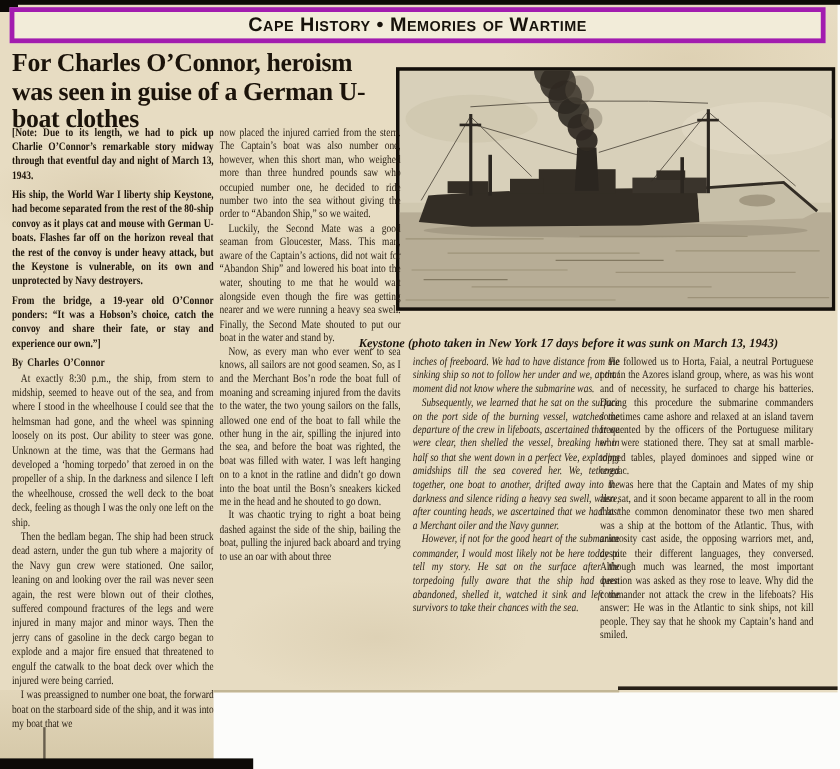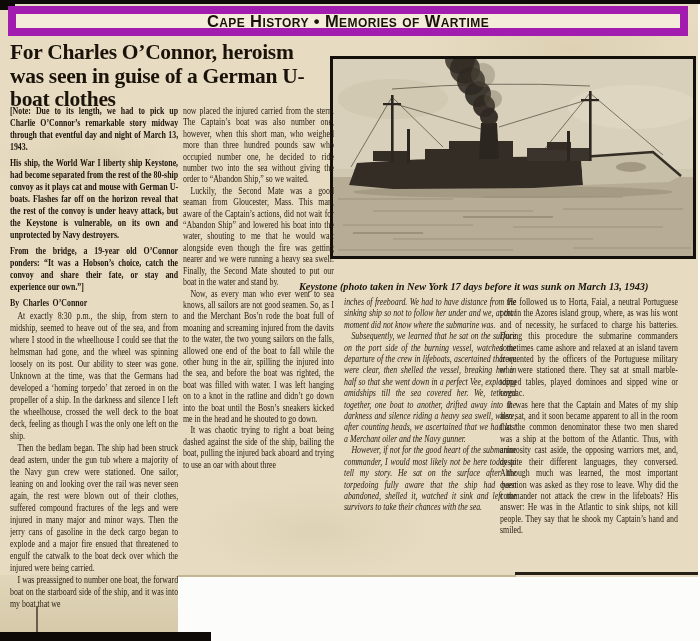--- a/index.html
+++ b/index.html
@@ -15,21 +15,21 @@
   .paper-left{position:absolute;left:0;top:575px;width:178px;height:58px;
       background:linear-gradient(#e2d6ba,#d6c9a9);}
   .edge-top{position:absolute;left:0;top:0;width:700px;height:4px;background:#0d0a07;}
   .edge-corner{position:absolute;left:0;top:0;width:15px;height:10px;background:#0d0a07;}
   .edge-bottom{position:absolute;left:0;top:632px;width:211px;height:9px;background:#0d0a07;}
   .fold-line{position:absolute;left:36px;top:606px;width:2px;height:27px;background:#423a2d;opacity:.75;}
   .col4-rule{position:absolute;left:515px;top:572px;width:183px;height:3px;background:#272016;}
   .edge-faint{position:absolute;left:178px;top:575px;width:338px;height:2px;background:#c2b695;}
   
   .masthead{position:absolute;left:8px;top:6px;width:680px;height:30px;background:#f2ecd9;
-      border:8px solid #a21caf;display:flex;align-items:center;justify-content:center;box-sizing:border-box;}
+      border:4px solid #a21caf;display:flex;align-items:center;justify-content:center;box-sizing:border-box;}
   .masthead span{font-family:"Liberation Sans",sans-serif;font-weight:bold;font-size:16.5px;
       font-variant:small-caps;letter-spacing:.4px;color:#17120b;}
   
   .headline{position:absolute;left:10px;top:41px;width:312px;margin:0;
       font-size:21.5px;line-height:23.5px;font-weight:bold;letter-spacing:-.3px;color:#1b130a;}
   
   .photo{position:absolute;left:330px;top:56px;width:366px;height:203px;box-sizing:border-box;
       border:3px solid #14100b;background:#d8d0ba;}
   .photo svg{display:block;width:100%;height:100%;}
   .caption{position:absolute;left:283px;top:265px;width:413px;margin:16px;

